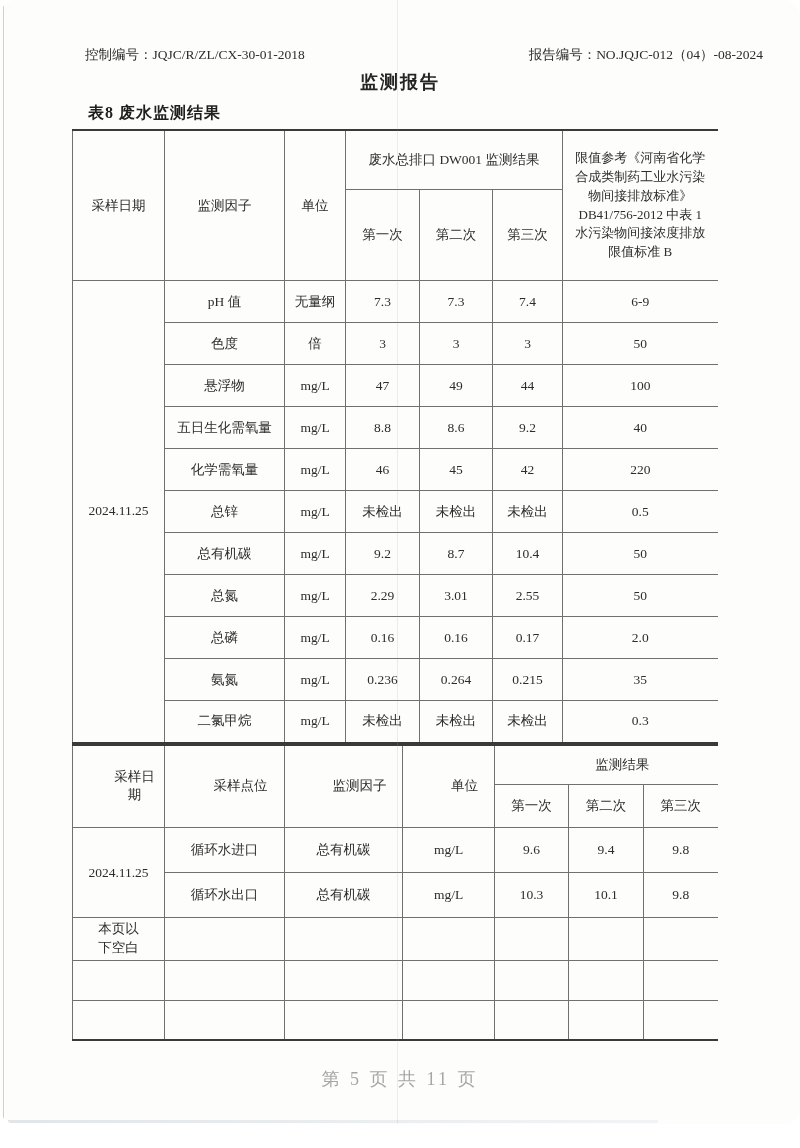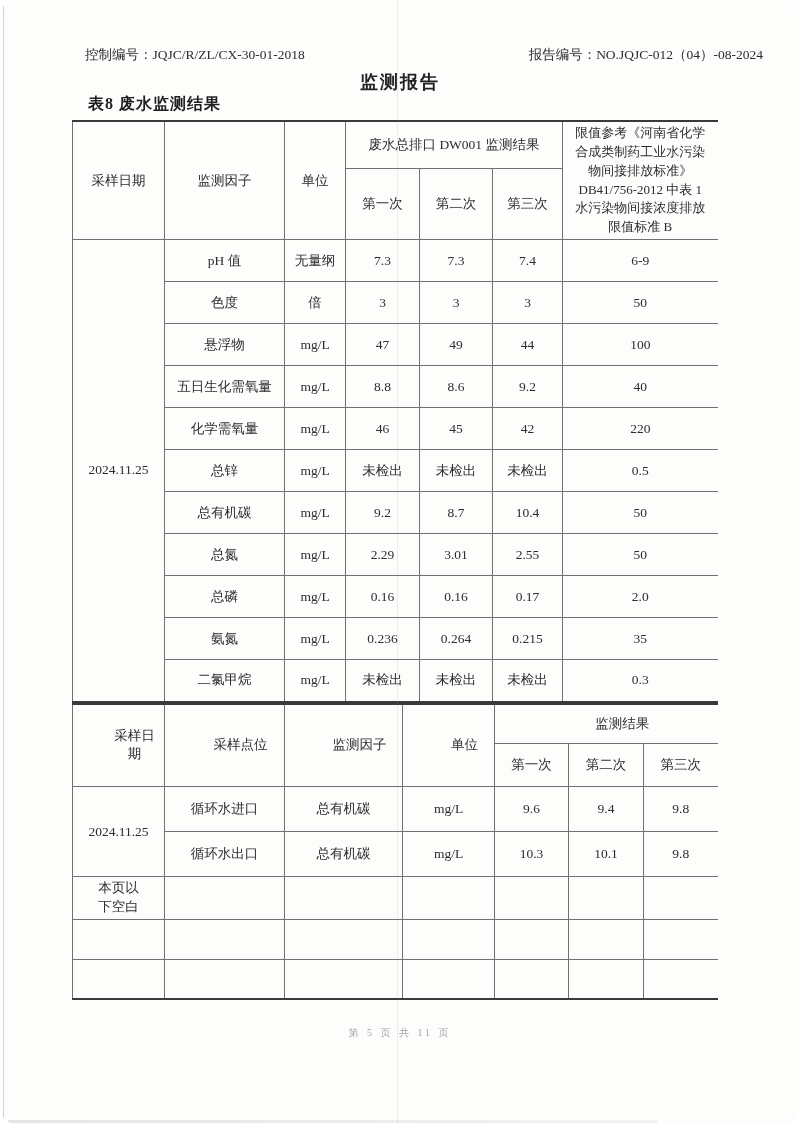--- a/index.html
+++ b/index.html
@@ -37,21 +37,21 @@
   }
   .doc-title {
     text-align: center;
     margin-top: 6px;
     font-size: 18px; font-weight: bold; letter-spacing: 2px; color: #242424;
   }
   .table-title {
     margin-left: 88px;
     font-size: 16px; font-weight: bold; color: #1f1f1f; letter-spacing: 1px;
   }
-  .t8-title { margin-top: 0; margin-bottom: 5px; }
+  .t8-title { margin-top: 9px; margin-bottom: 5px; }
   .t9-title { margin-top: 9px; margin-bottom: 5px; }
 
   table {
     border-collapse: collapse;
     table-layout: fixed;
     margin-left: 72px;
     width: 645px;
     font-size: 13.5px;
     color: #2d2d2d;
   }
@@ -63,35 +63,35 @@
     padding: 2px 4px;
     overflow: hidden;
   }
   th.nr, td.nr { border-right: none; }
 
   
   .t8 thead tr.group-row th { height: 45px; }
   .t8 thead tr.sub-row th { height: 68px; }
   .t8 tbody td { height: 42px; }
   .t8 .limit-th {
-    font-size: 13px; line-height: 1.45; white-space: pre-line; padding: 2px 6px;
+    font-size: 13px; line-height: 1.45; white-space: pre-line; padding: 18px 6px;
   }
 
   
   .t9 thead tr.group-row th { height: 40px; padding-left: 36px; }
   .t9 thead tr.sub-row th { height: 43px; }
   .t9 tbody tr.data-row td { height: 45px; }
   .t9 tbody tr.note-row td { height: 42px; }
   .t9 tbody tr.empty-row td { height: 40px; }
   .t9 .note-cell { padding: 2px 20px; line-height: 1.4; }
 
   .page-footer {
     margin-top: 26px;
     text-align: center;
-    font-size: 10px;
+    font-size: 18px;
     color: #a6a6a6;
     letter-spacing: 3px;
   }
 </style>
 </head>
 <body>
 
 <div class="page">
 
   <div class="edge-left"></div>

